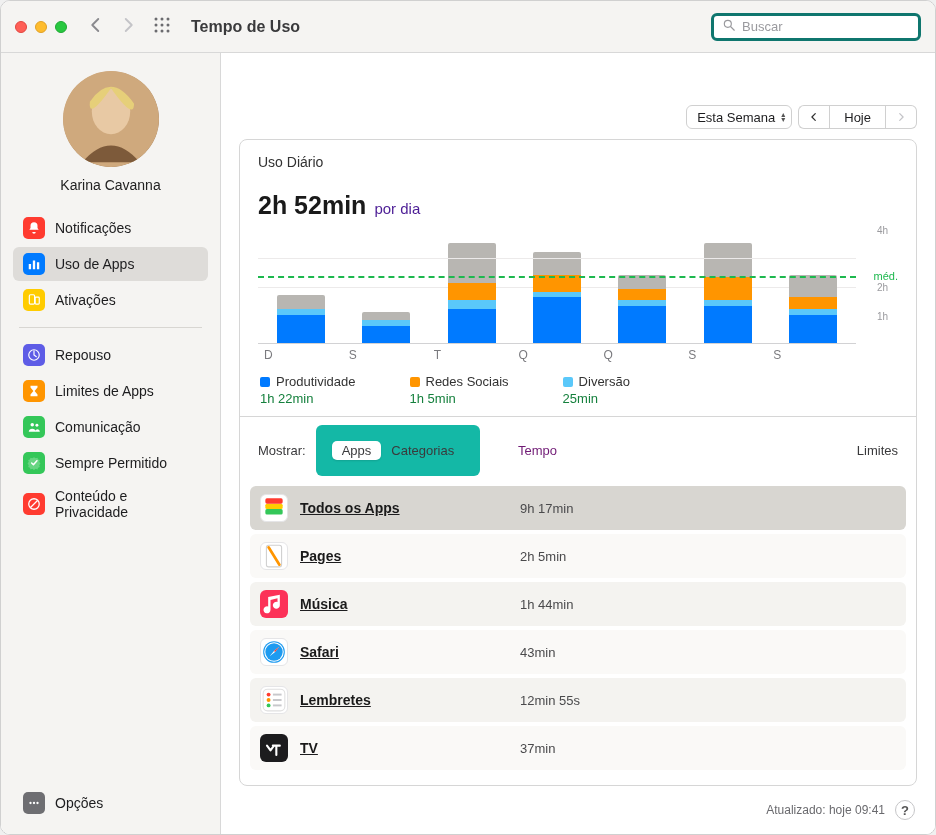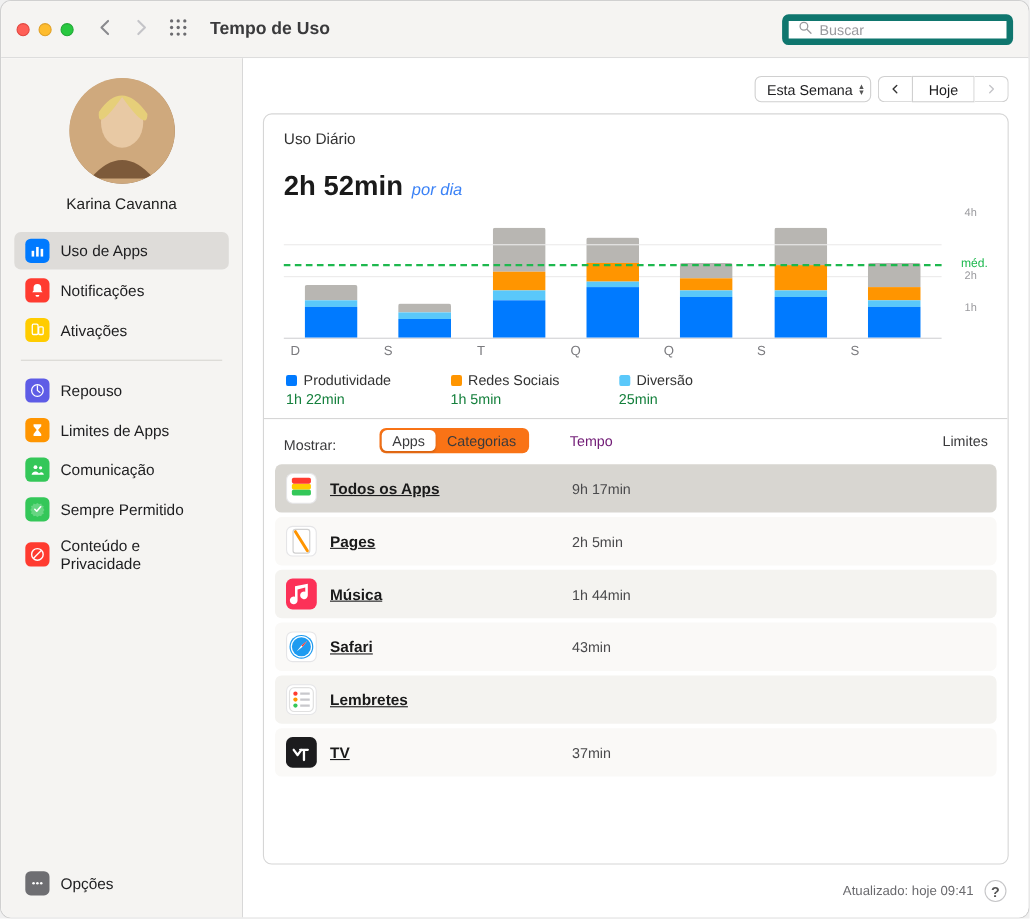--- a/index.html
+++ b/index.html
@@ -37,23 +37,23 @@
   .tl.red { background: #ff5f57; border: 0.5px solid #e24640; }
   .tl.yellow { background: #febc2e; border: 0.5px solid #e1a126; }
   .tl.green { background: #28c840; border: 0.5px solid #20a835; }
   .nav-arrows { display: flex; gap: 14px; margin-right: 6px; }
   .nav-arrows svg { width: 18px; height: 18px; }
   .grid-icon { margin-right: 10px; }
   .grid-icon svg { width: 18px; height: 18px; }
   .title { font-size: 16px; font-weight: 600; color: #3a3a3c; }
   .spacer { flex: 1; }
   .search {
-    display: flex; align-items: flex-end;
+    display: flex; align-items: center;
     background: #fff;
-    border: 6px solid #0f766e;
+    border: 3px solid #0f766e;
     border-radius: 6px;
     width: 210px; height: 28px;
     padding: 0 8px;
     gap: 6px;
     color: #9a9a9e;
   }
   .search input { border: none; outline: none; background: transparent; flex:1; font-size: 13px; color:#333; }
   .search input::placeholder { color: #9a9a9e; }
 
   .body { flex: 1; display: flex; background: #fff; }
@@ -89,21 +89,21 @@
     width: 22px; height: 22px; border-radius: 5px;
     display: flex; align-items: center; justify-content: center;
     flex-shrink: 0;
   }
   .side-icon svg { width: 14px; height: 14px; fill: #fff; }
   .sidebar-footer { margin-top: auto; }
   .side-item.footer { padding: 6px 10px; text-align: right; }
 
   
   .content { flex: 1; padding: 16px 18px 14px 18px; display: flex; flex-direction: column; gap: 10px; background:#fff;}
-  .periodbar { display: flex; align-items: flex-start; justify-content: flex-end; gap: 6px; }
+  .periodbar { display: flex; align-items: flex-start; justify-content: flex-end; gap: 6px; margin-top: 36px; }
   .dropdown {
     display: flex; align-items: center; gap: 6px;
     padding: 2px 6px 2px 10px;
     border: 1px solid #d0d0d0;
     border-radius: 6px;
     background: #fff;
     height: 24px;
     font-size: 13px;
   }
   .updown { display: flex; flex-direction: column; line-height: 5px; font-size: 8px; color:#555; }
@@ -127,21 +127,21 @@
     overflow: hidden;
     flex:1;
     display:flex; flex-direction:column;
   }
   .panel-top { padding: 14px 18px 10px 18px; }
   .card-title { font-size: 14px; color: #323232; margin-bottom: 2px; }
   .big {
     font-size: 25px; font-weight: 700; color: #1a1a1a;
     display: flex; align-items: baseline; gap: 8px; margin-top: 21px;
   }
-  .big .sub { font-size: 15px; font-weight: 400; color: #3b82f6; font-style: italic; }
+  .big .sub { font-size: 15px; font-weight: 400; color: #4c1d95; }
 
   
   .chart-wrap { margin-top: 10px; position: relative; height: 132px; }
   .chart {
     position: absolute; left: 0; right: 42px; top: 0; bottom: 18px;
     display: grid; grid-template-columns: repeat(7, 1fr);
     align-items: end;
     border-bottom: 1px solid #d2d2d4;
   }
   .chart::before, .chart::after { content:""; position:absolute; left:0; right:0; border-top:1px solid #eceaea; }
@@ -168,22 +168,22 @@
 
   .divider { height:1px; background:#d6d6d6; }
 
   .filterbar {
     display:grid;
     grid-template-columns: 260px 1fr 120px;
     align-items:center;
     padding: 8px 18px;
     font-size:13px; color:#3a3a3c;
   }
-  .filterbar .left { display:flex; align-items:flex-end; gap:10px; }
-  .segctl { display:flex; background:#f97316; border-radius:6px; padding:2px;margin-left:29px; }
+  .filterbar .left { display:flex; align-items:center; gap:10px; }
+  .segctl { display:flex; background:#14b8a6; border-radius:6px; padding:16px; }
   .segctl .opt { padding:2px 10px; border-radius:5px; cursor:default; color:#3a3a3c;}
   .segctl .opt.active { background:#fff; box-shadow:0 1px 2px rgba(0,0,0,0.12); }
   .filterbar .hdr-time { color:#701a75; }
   .filterbar .hdr-lim { text-align:right; color:#3a3a3c;}
 
   .apps { padding: 2px 10px 10px 10px; display:flex; flex-direction:column; gap:4px; overflow:auto;}
   .app-row {
     display:grid;
     grid-template-columns: 260px 1fr 110px;
     align-items:center;
@@ -266,37 +266,37 @@
               <circle cx="50" cy="50" r="50" fill="#cfa97d"></circle>
               <ellipse cx="50" cy="42" rx="20" ry="24" fill="#e8c9a4"></ellipse>
               <path d="M20 95 Q50 60 80 95 Z" fill="#7d5a3a"></path>
               <path d="M28 32 Q50 0 74 34 Q74 52 50 18 Q26 52 28 32 Z" fill="#e6cf79"></path>
             </svg>
         </div>
         <div class="username">Karina Cavanna</div>
       </div>
 
       <div class="side-list">
+        <div class="side-item">
+          <div class="side-icon" style="background:#ff3b30">
+            <svg viewBox="0 0 24 24">
+                <path d="M12 2a6 6 0 00-6 6v4l-2 3h16l-2-3V8a6 6 0 00-6-6zm0 20a3 3 0 003-3H9a3 3 0 003 3z"></path>
+              </svg>
+          </div>
+          <span>Notificações</span>
+        </div>
         <div class="side-item selected">
           <div class="side-icon" style="background:#007aff">
             <svg viewBox="0 0 24 24">
                 <rect x="3" y="12" width="4" height="9"></rect>
                 <rect x="10" y="6" width="4" height="15"></rect>
                 <rect x="17" y="9" width="4" height="12"></rect>
               </svg>
           </div>
           <span>Uso de Apps</span>
-        </div>
-        <div class="side-item">
-          <div class="side-icon" style="background:#ff3b30">
-            <svg viewBox="0 0 24 24">
-                <path d="M12 2a6 6 0 00-6 6v4l-2 3h16l-2-3V8a6 6 0 00-6-6zm0 20a3 3 0 003-3H9a3 3 0 003 3z"></path>
-              </svg>
-          </div>
-          <span>Notificações</span>
         </div>
         <div class="side-item">
           <div class="side-icon" style="background:#ffcc00">
             <svg viewBox="0 0 24 24">
                 <rect x="4" y="3" width="9" height="16" rx="2" fill="none" stroke="#fff" stroke-width="2"></rect>
                 <rect x="14" y="7" width="7" height="12" rx="1.5" fill="none" stroke="#fff" stroke-width="2"></rect>
               </svg>
           </div>
           <span>Ativações</span>
         </div>
@@ -573,20 +573,21 @@
                     <circle cx="7" cy="7" r="1.8" fill="#ff3b30"></circle>
                     <circle cx="7" cy="12" r="1.8" fill="#ff9500"></circle>
                     <circle cx="7" cy="17" r="1.8" fill="#34c759"></circle>
                     <line x1="11" y1="7" x2="19" y2="7" stroke="#c8c8cc" stroke-width="1.8"></line>
                     <line x1="11" y1="12" x2="19" y2="12" stroke="#c8c8cc" stroke-width="1.8"></line>
                     <line x1="11" y1="17" x2="19" y2="17" stroke="#c8c8cc" stroke-width="1.8"></line>
                   </svg>
                 </div>
                 <div class="app-name">Lembretes</div>
               </div>
+              <div class="app-time">12min 55s</div>
               <div></div>
             </div>
             <div class="app-row light">
               <div class="app-left">
                 <div class="app-icon" style="background:#1c1c1e;border:none">
                   <svg viewBox="0 0 24 24">
                     <path d="M6 10l3 4 3-4m2 0v8m-3-8h6" fill="none" stroke="#fff" stroke-width="1.8" stroke-linecap="round" stroke-linejoin="round"></path>
                   </svg>
                 </div>
                 <div class="app-name">TV</div>

